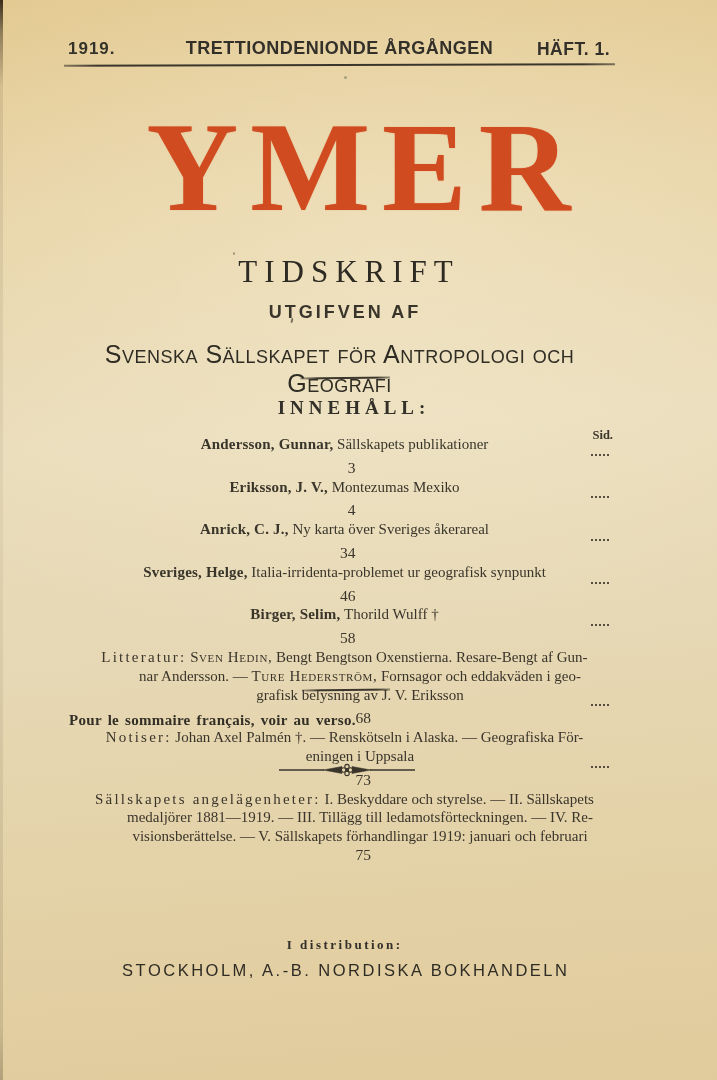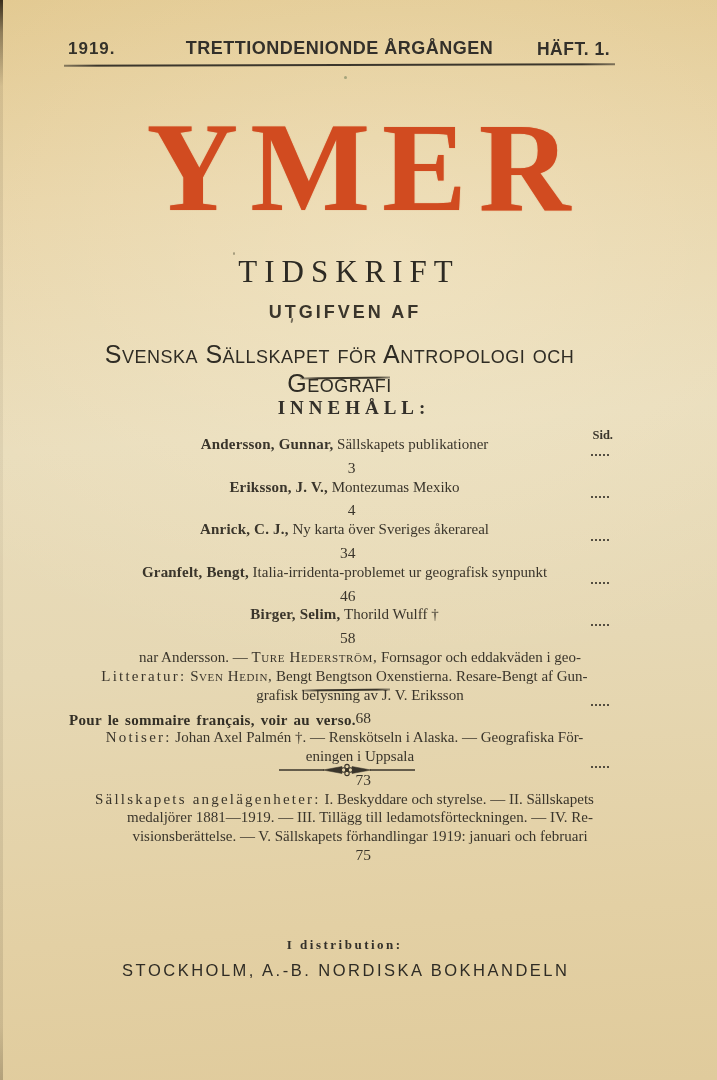--- a/index.html
+++ b/index.html
@@ -185,34 +185,34 @@
           <span class="row-text"><span class="seg-bold">Eriksson, J. V.,</span><span class="seg-normal"> Montezumas Mexiko</span></span>
           <span class="leader"></span>
           <span class="page-num">4</span>
         </div>
         <div class="toc-row">
           <span class="row-text"><span class="seg-bold">Anrick, C. J.,</span><span class="seg-normal"> Ny karta över Sveriges åkerareal</span></span>
           <span class="leader"></span>
           <span class="page-num">34</span>
         </div>
         <div class="toc-row">
-          <span class="row-text"><span class="seg-bold">Granfelt, Bengt,</span><span class="seg-normal"> Italia-irridenta-problemet ur geografisk synpunkt</span></span>
+          <span class="row-text"><span class="seg-bold">Sveriges, Helge,</span><span class="seg-normal"> Italia-irridenta-problemet ur geografisk synpunkt</span></span>
           <span class="leader"></span>
           <span class="page-num">46</span>
         </div>
         <div class="toc-row">
           <span class="row-text"><span class="seg-bold">Birger, Selim,</span><span class="seg-normal"> Thorild Wulff †</span></span>
           <span class="leader"></span>
           <span class="page-num">58</span>
         </div>
+        <div class="toc-row">
+          <span class="row-text fill"><span class="seg-spaced">Litteratur:</span><span class="seg-normal"> </span><span class="seg-smallcaps">Sven Hedin,</span><span class="seg-normal"> Bengt Bengtson Oxenstierna. Resare-Bengt af Gun-</span></span>
+        </div>
         <div class="toc-row indent">
           <span class="row-text fill"><span class="seg-normal">nar Andersson. — </span><span class="seg-smallcaps">Ture Hederström,</span><span class="seg-normal"> Fornsagor och eddakväden i geo-</span></span>
-        </div>
-        <div class="toc-row">
-          <span class="row-text fill"><span class="seg-spaced">Litteratur:</span><span class="seg-normal"> </span><span class="seg-smallcaps">Sven Hedin,</span><span class="seg-normal"> Bengt Bengtson Oxenstierna. Resare-Bengt af Gun-</span></span>
         </div>
         <div class="toc-row indent">
           <span class="row-text"><span class="seg-normal">grafisk belysning av J. V. Eriksson</span></span>
           <span class="leader"></span>
           <span class="page-num">68</span>
         </div>
         <div class="toc-row">
           <span class="row-text fill"><span class="seg-spaced">Notiser:</span><span class="seg-normal"> Johan Axel Palmén †. — Renskötseln i Alaska. — Geografiska För-</span></span>
         </div>
         <div class="toc-row indent">

